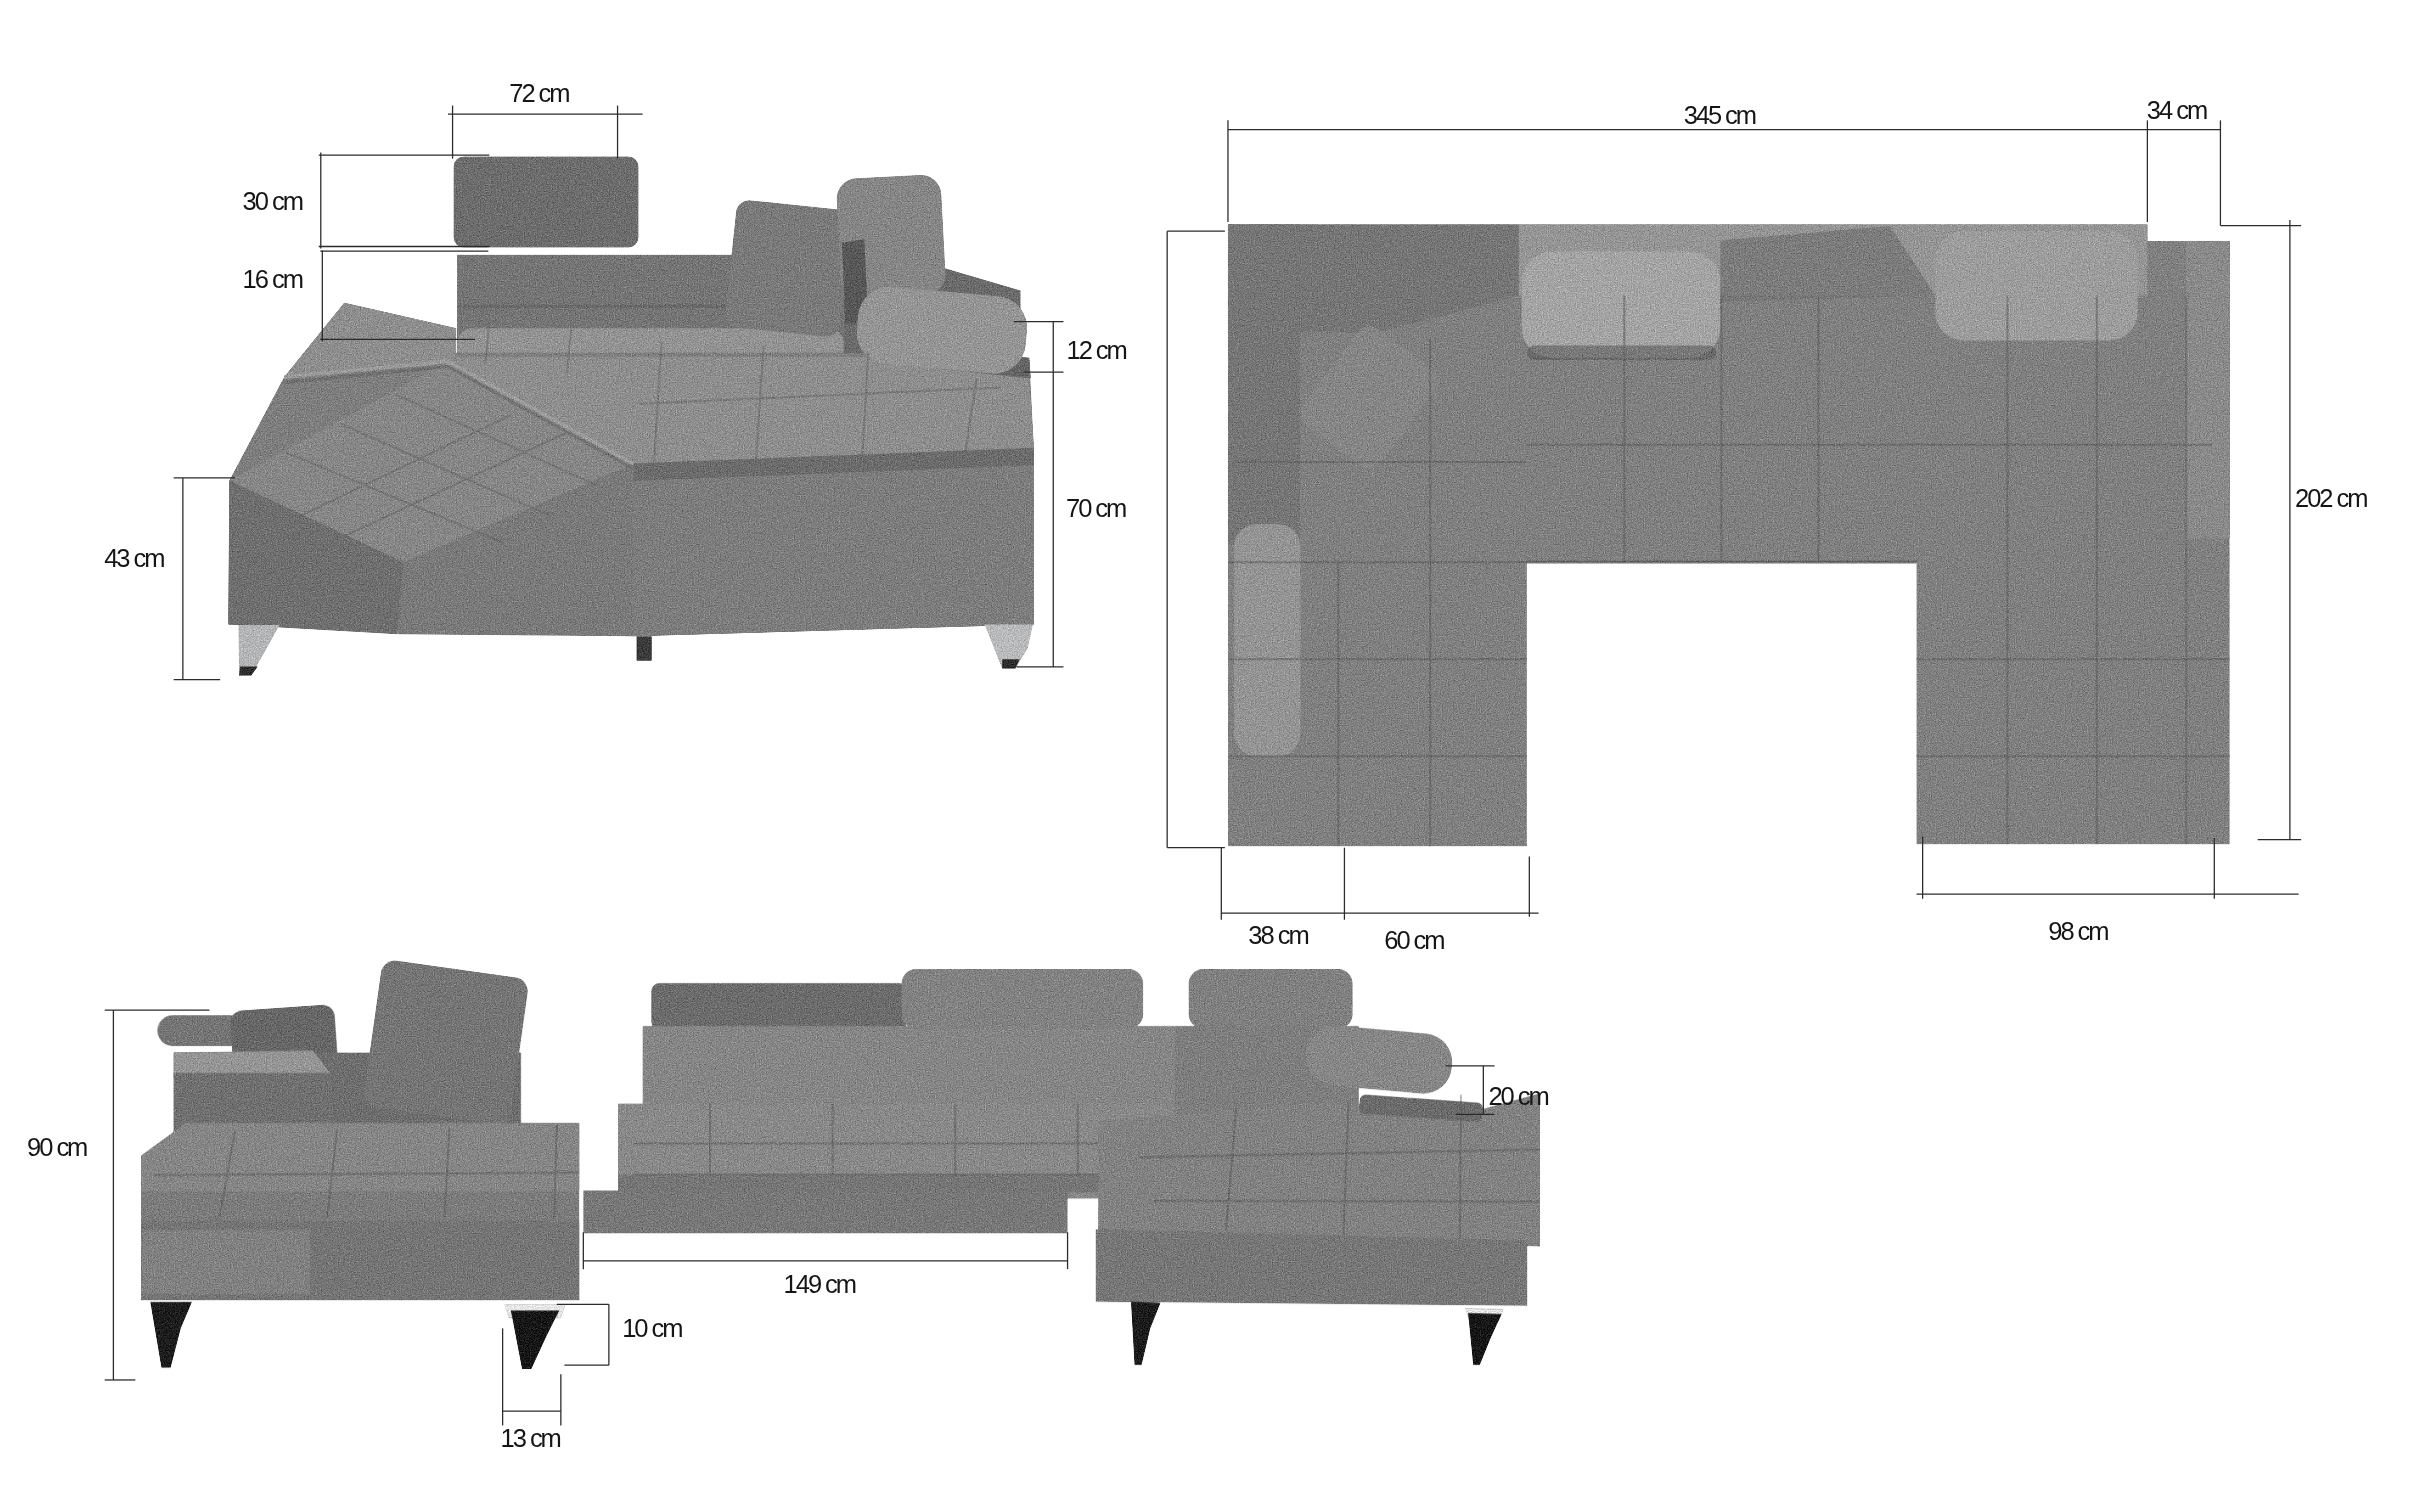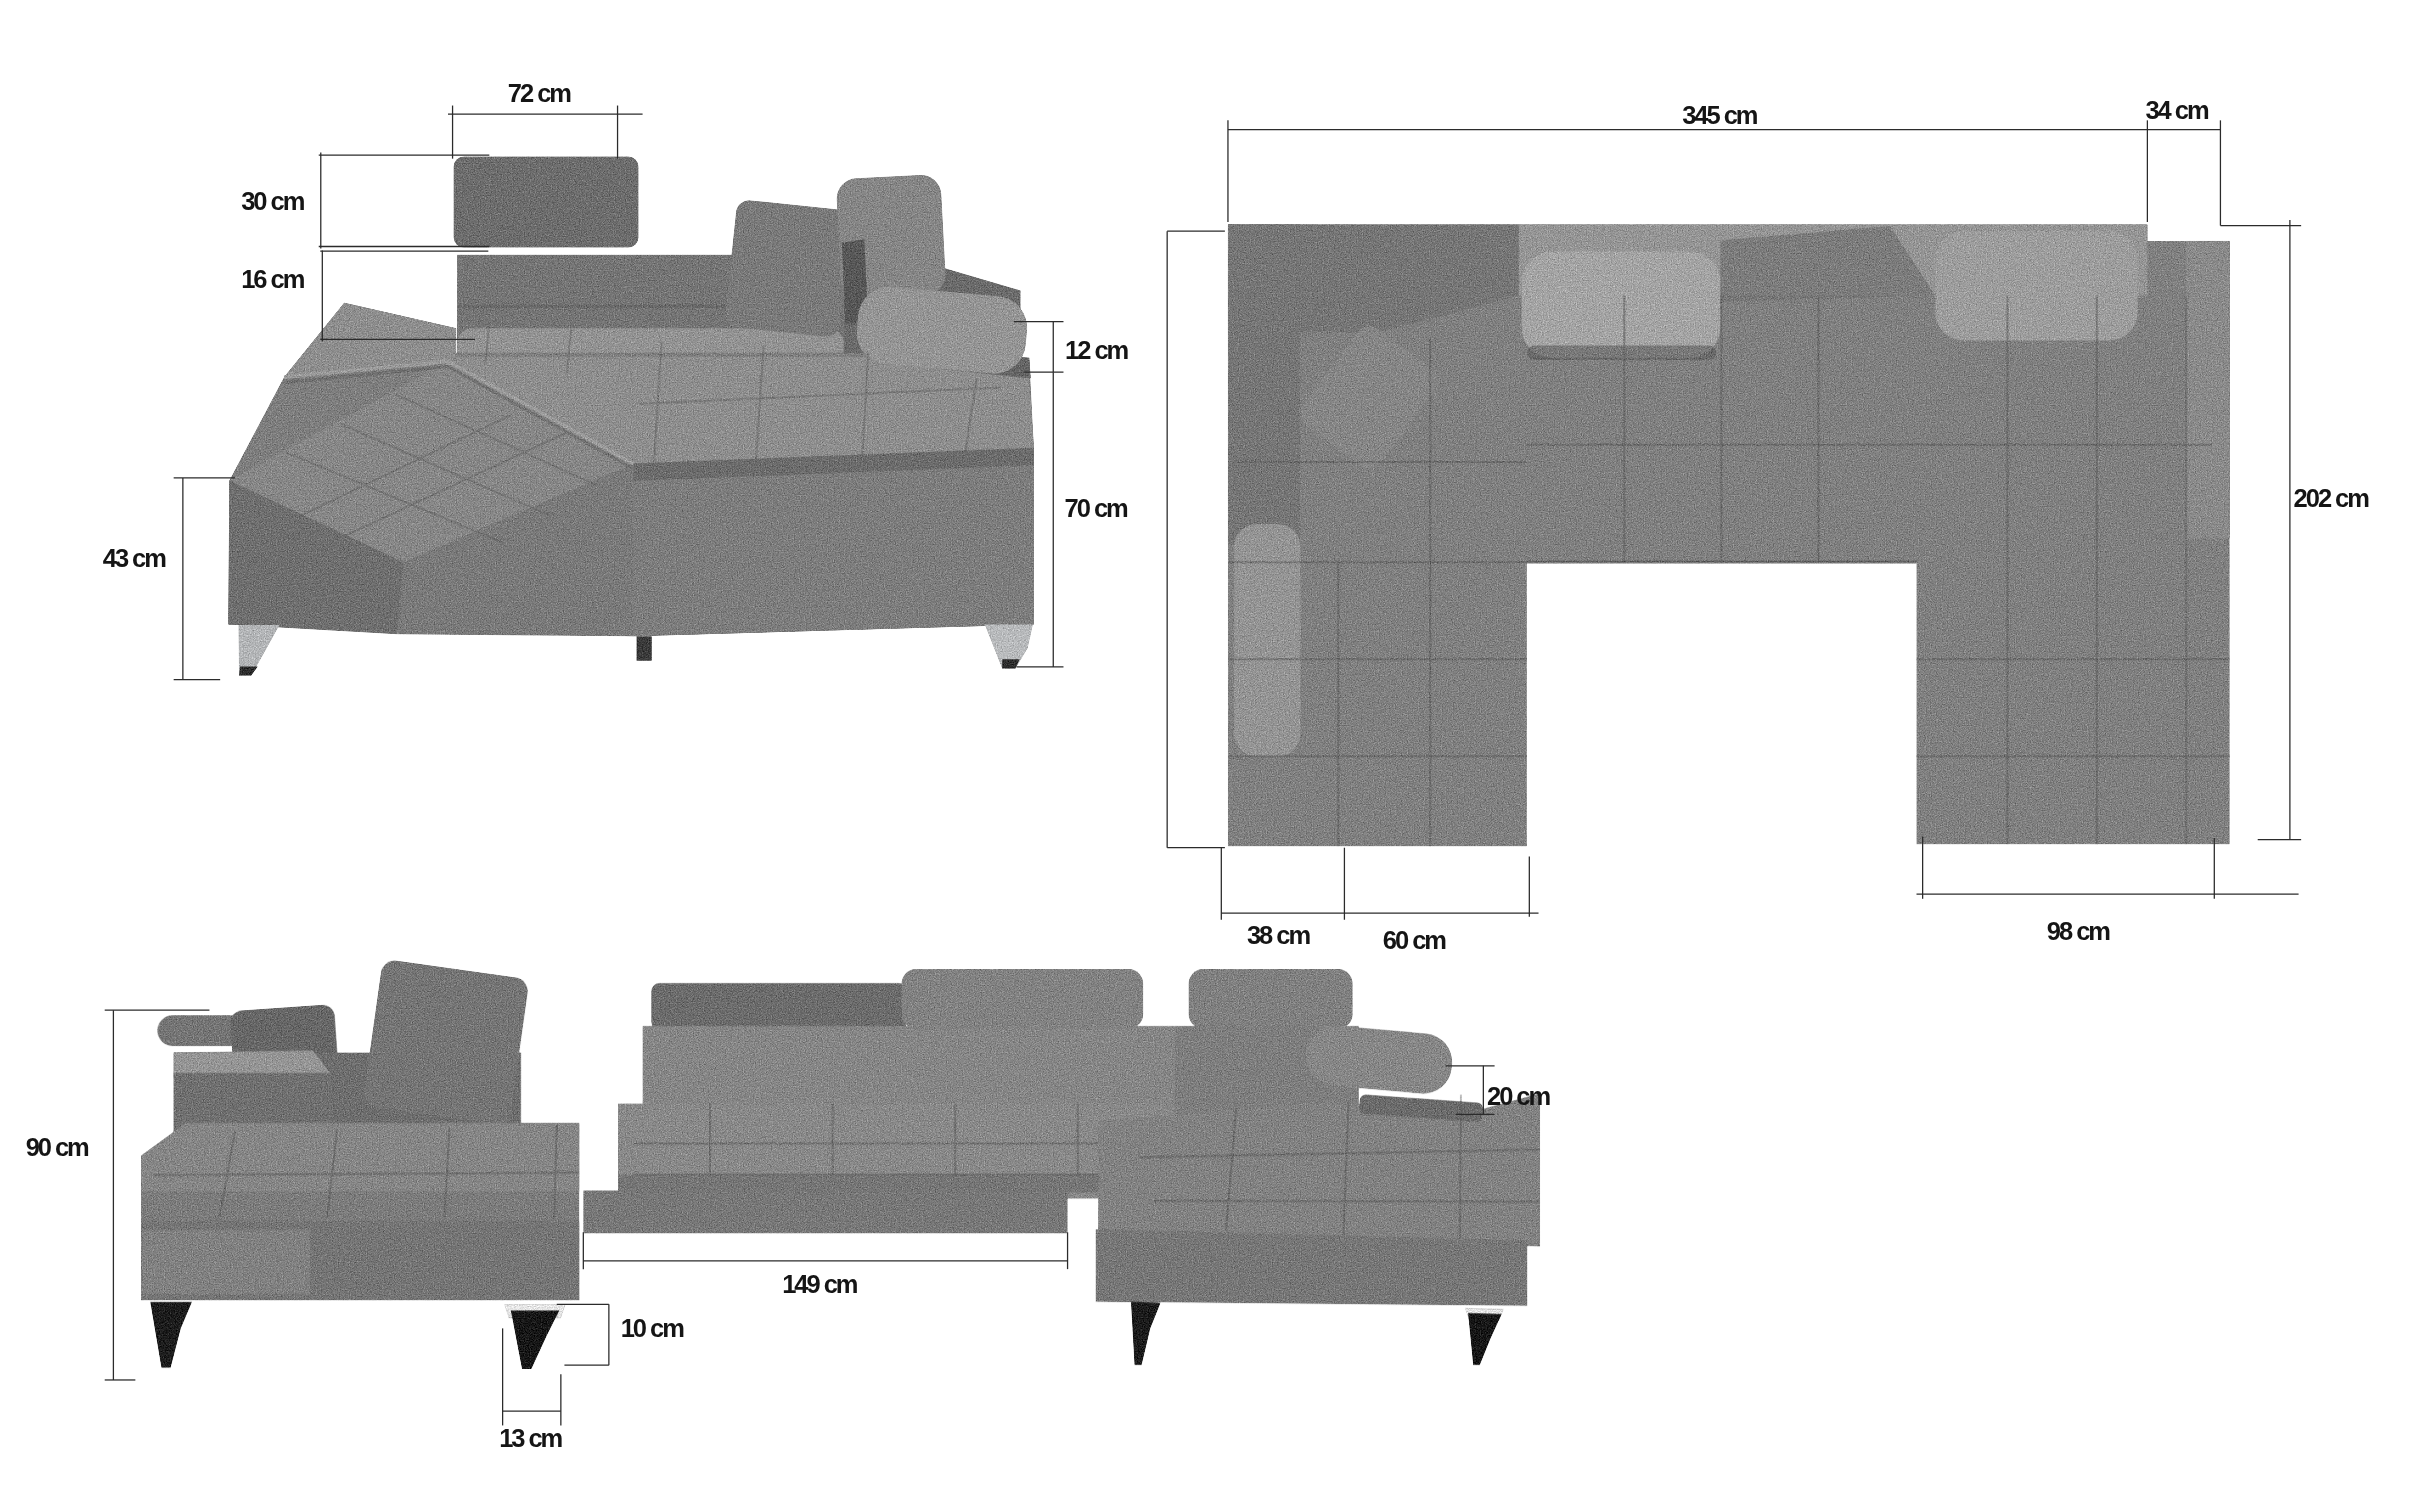--- a/index.html
+++ b/index.html
@@ -1,16 +1,16 @@
 <!DOCTYPE html>
 <html style="font-size:8.2px"><head>
 <meta charset="utf-8">
 <style>
   html,body{margin:0;padding:0;background:#ffffff;}
-  .wrap{width:2413px;height:1509px;position:relative;background:#ffffff;overflow:hidden;font-weight:bold;}
+  .wrap{width:2413px;height:1509px;position:relative;background:#ffffff;overflow:hidden;}
   text{font-family:"Liberation Sans", sans-serif;fill:#151515;}
 </style>
 </head>
 <body>
 <div class="wrap">
 <svg width="2413" height="1509" viewBox="0 0 4724 2953">
 <defs>
   <filter id="fab" x="-2%" y="-2%" width="104%" height="104%" color-interpolation-filters="sRGB">
     <feTurbulence type="fractalNoise" baseFrequency="0.42" numOctaves="2" seed="11" result="n"></feTurbulence>
     <feColorMatrix in="n" type="matrix" values="0.45 0.45 0.45 0 0  0.45 0.45 0.45 0 0  0.45 0.45 0.45 0 0  0 0 0 0 1" result="g"></feColorMatrix>

